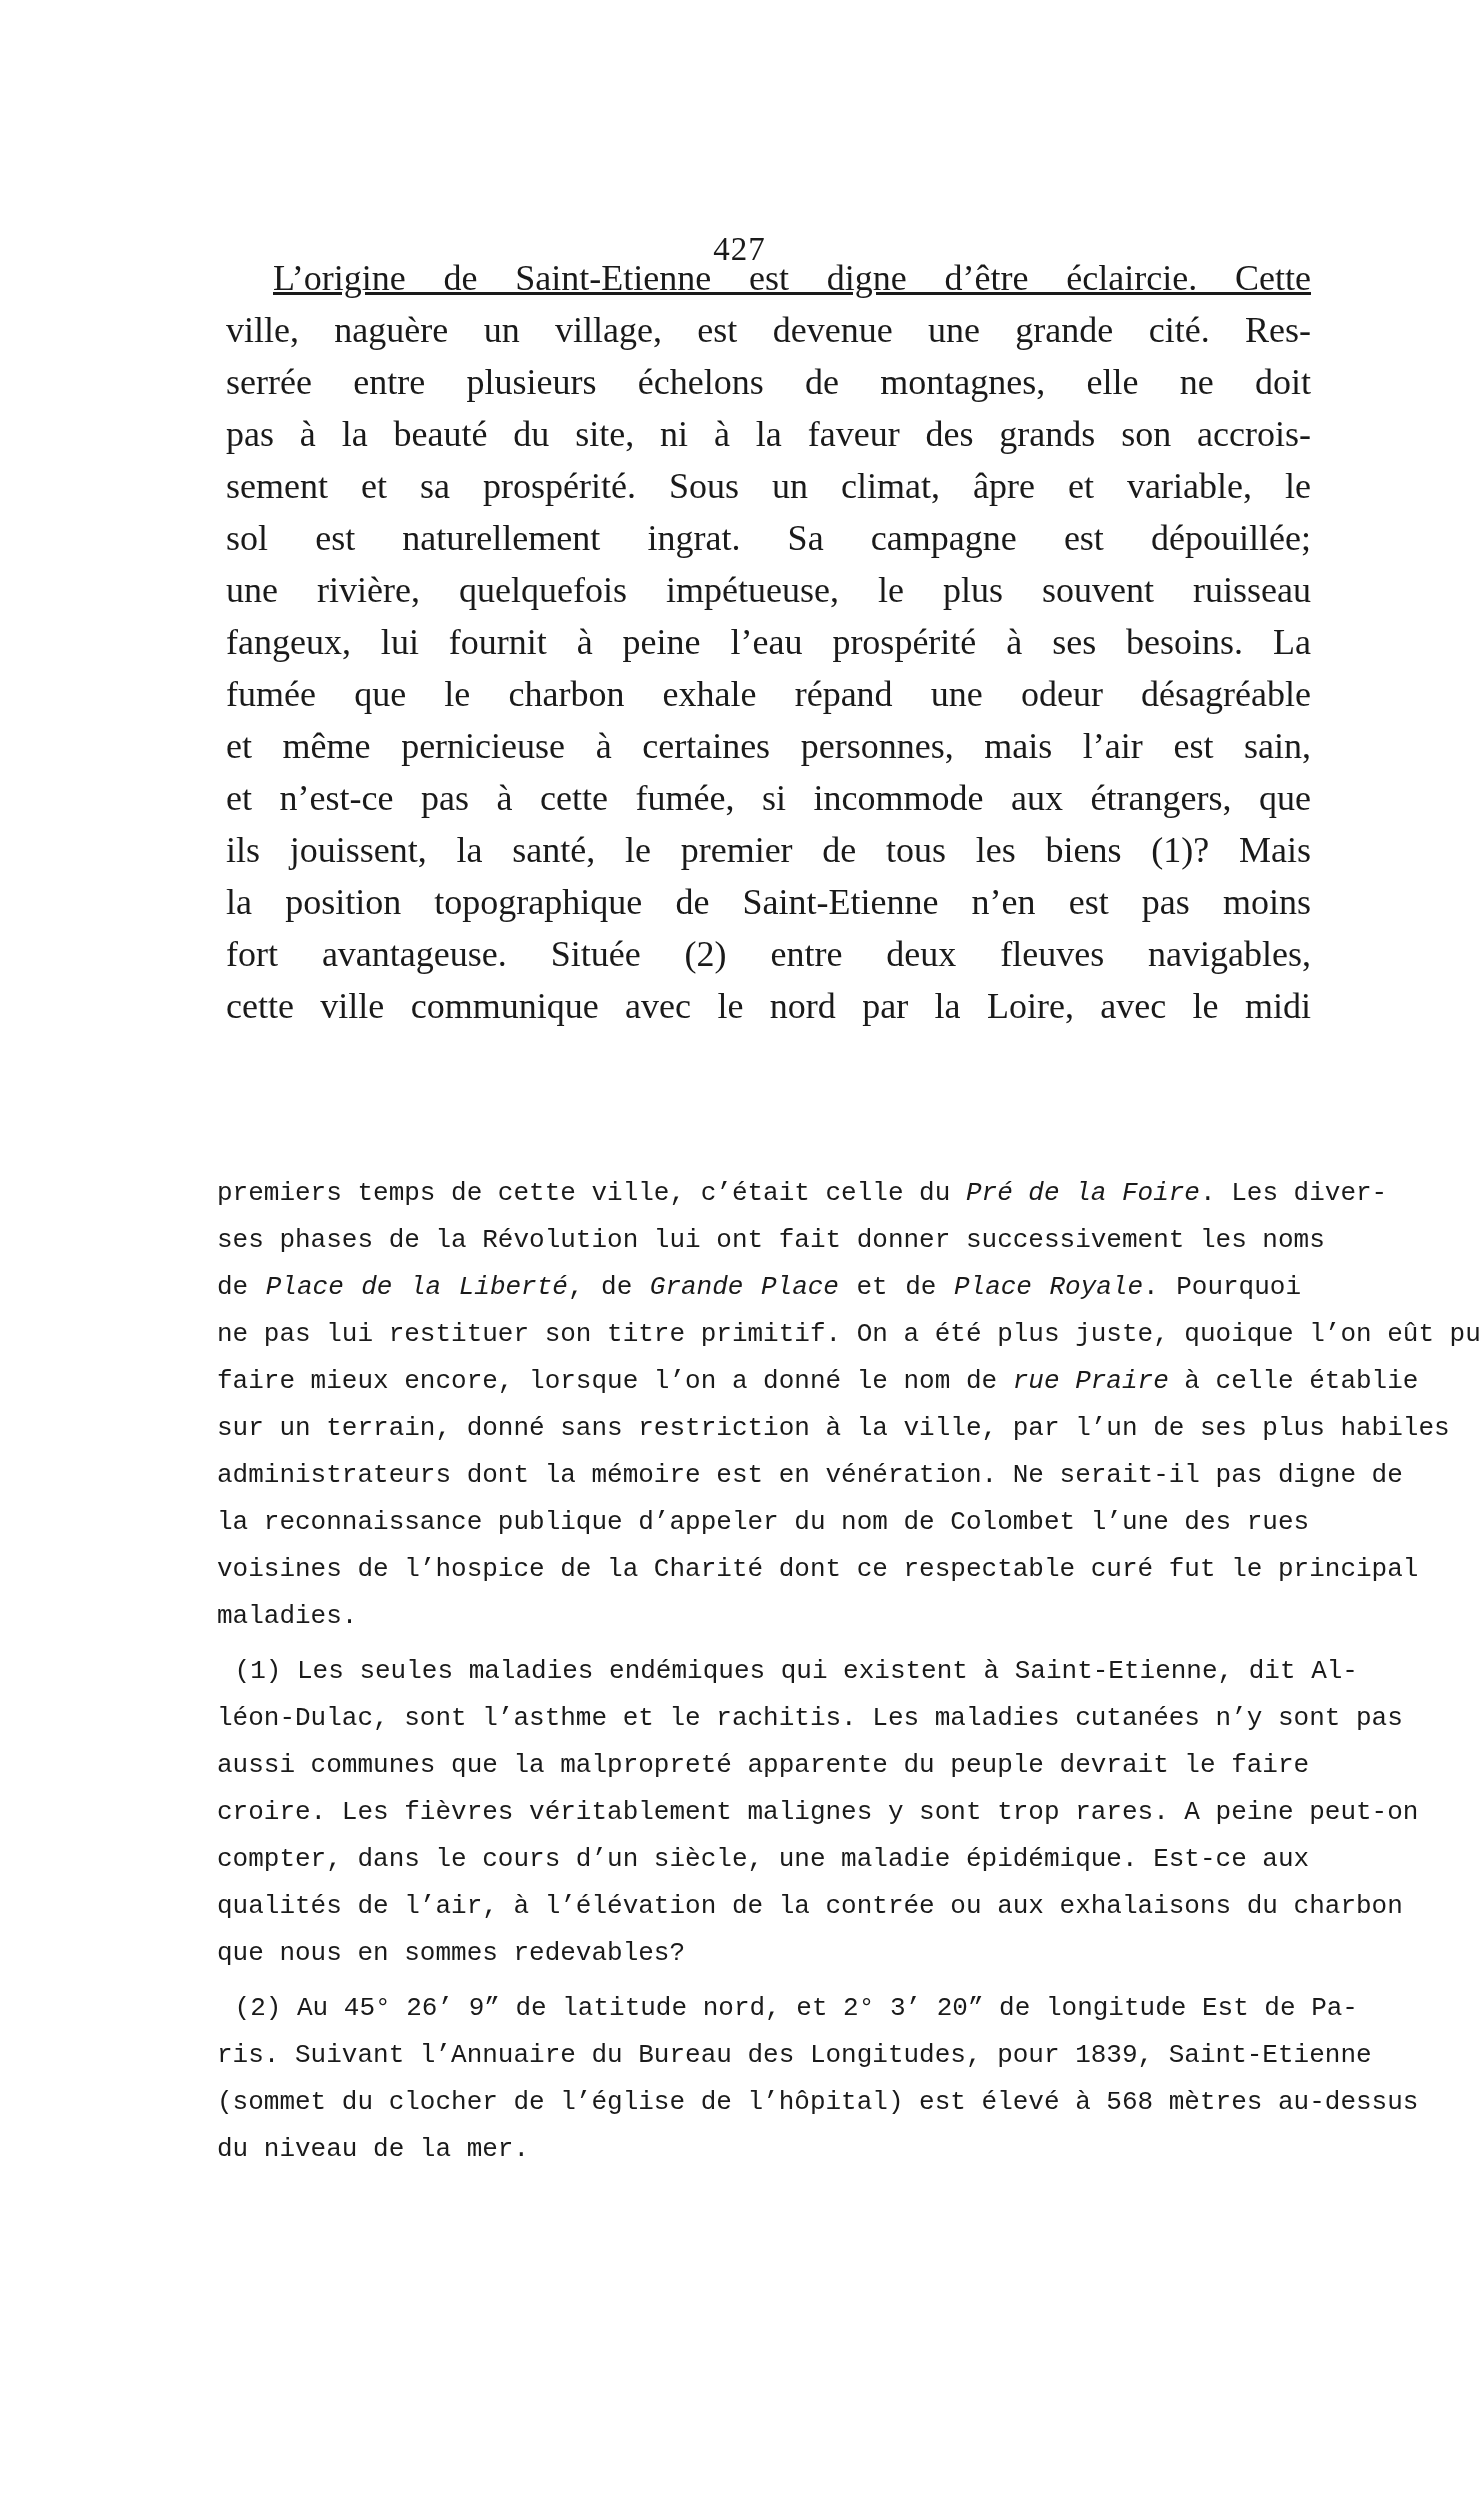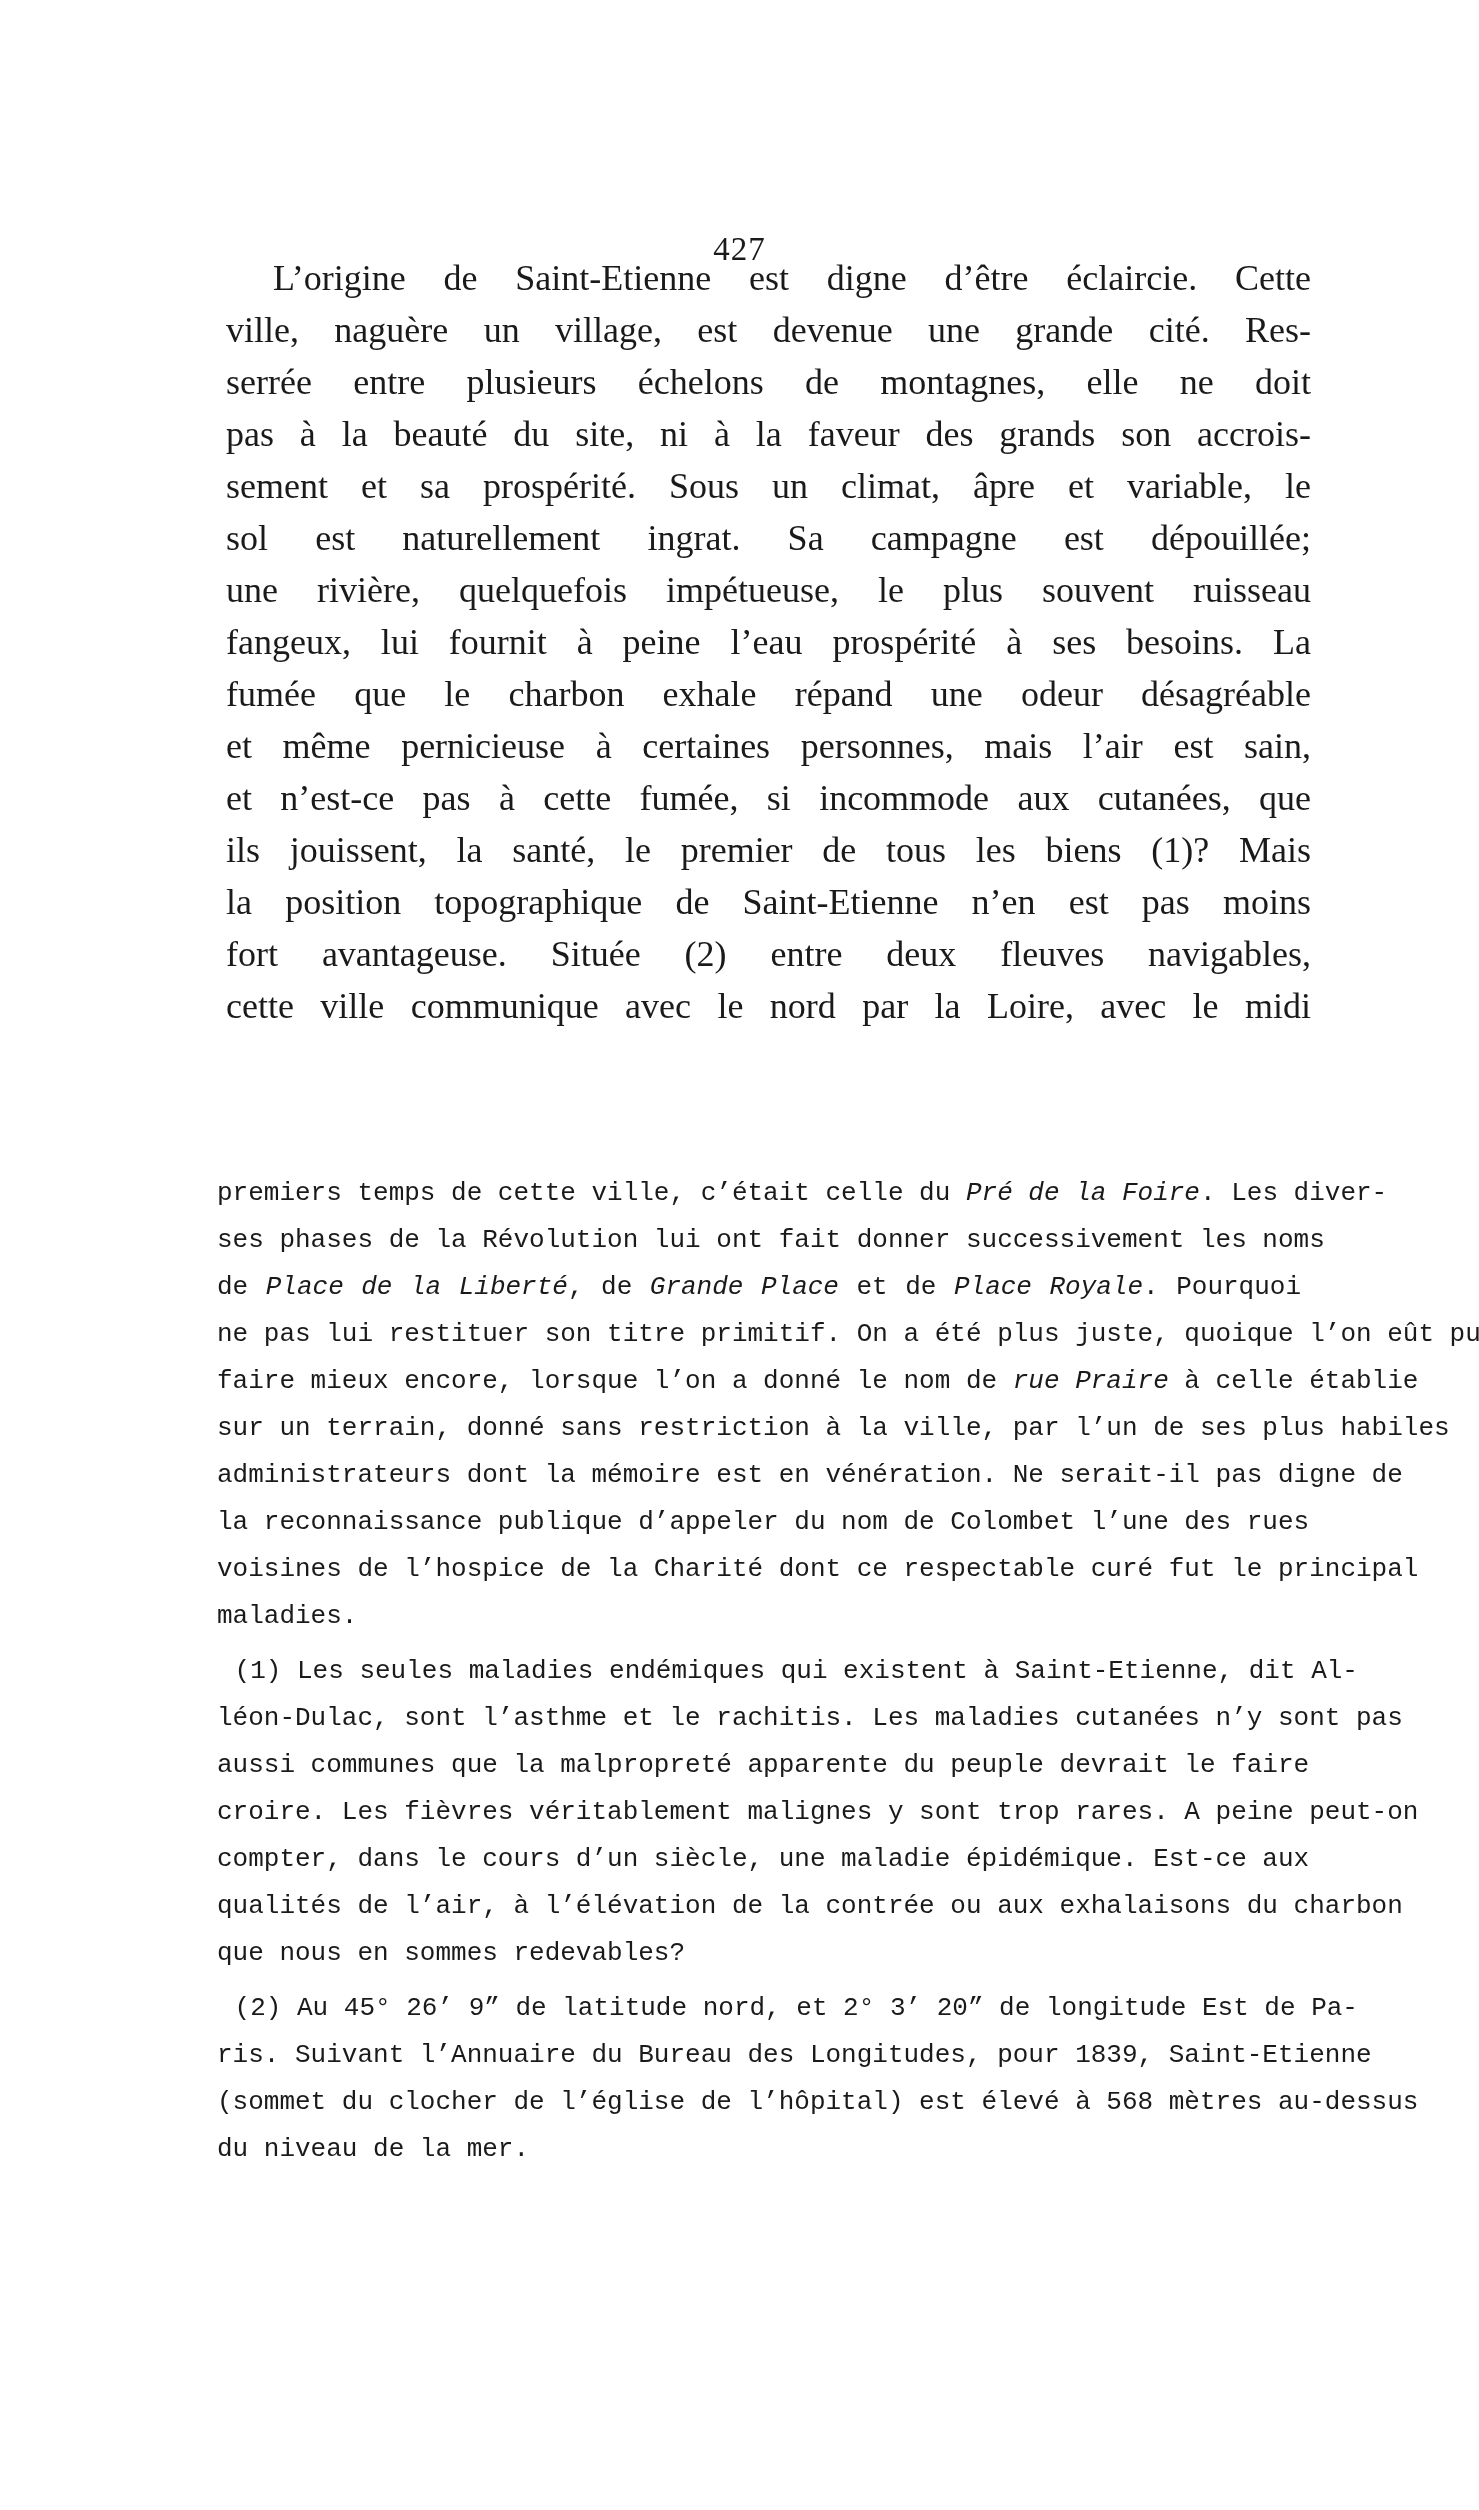--- a/index.html
+++ b/index.html
@@ -3,21 +3,21 @@
 <meta charset="utf-8">
 <style>
   html, body { margin: 0; padding: 0; background: #ffffff; }
   body { width: 1479px; height: 2510px; position: relative; overflow: hidden;
          font-family: "Liberation Serif", "DejaVu Serif", serif; color: #1a1a1a; }
   .page-number { position: absolute; top: 231px; left: 0; width: 1479px; text-align: center;
                  font-size: 33px; letter-spacing: 1px; }
   .main-text { position: absolute; left: 226px; top: 252px; width: 1085px; }
   .main-line { height: 52px; line-height: 52px; font-size: 36px; white-space: nowrap;
                text-align: justify; text-align-last: justify; }
-  .main-line.first { text-indent: 47px; }
+  .main-line.first { text-indent: 47px; text-decoration: underline; }
   .notes { position: absolute; left: 217px; top: 1170px; width: 1084px; }
   .note-line { height: 47px; line-height: 47px; font-size: 26px; white-space: nowrap;
                text-align: justify; text-align-last: justify; font-family: Liberation Mono, monospace; }
   .note-line.last { text-align-last: left; }
   .note-line.indent { text-indent: 17.6px; }
   .gap { height: 7.8px; }
   i { font-style: italic; }
 </style>
 </head>
 <body>
@@ -28,21 +28,21 @@
   <div class="main-line first">L’origine de Saint-Etienne est digne d’être éclaircie. Cette</div>
   <div class="main-line">ville, naguère un village, est devenue une grande cité. Res-</div>
   <div class="main-line">serrée entre plusieurs échelons de montagnes, elle ne doit</div>
   <div class="main-line">pas à la beauté du site, ni à la faveur des grands son accrois-</div>
   <div class="main-line">sement et sa prospérité. Sous un climat, âpre et variable, le</div>
   <div class="main-line">sol est naturellement ingrat. Sa campagne est dépouillée;</div>
   <div class="main-line">une rivière, quelquefois impétueuse, le plus souvent ruisseau</div>
   <div class="main-line">fangeux, lui fournit à peine l’eau prospérité à ses besoins. La</div>
   <div class="main-line">fumée que le charbon exhale répand une odeur désagréable</div>
   <div class="main-line">et même pernicieuse à certaines personnes, mais l’air est sain,</div>
-  <div class="main-line">et n’est-ce pas à cette fumée, si incommode aux cutanées, que</div>
+  <div class="main-line">et n’est-ce pas à cette fumée, si incommode aux étrangers, que</div>
   <div class="main-line">ils jouissent, la santé, le premier de tous les biens (1)? Mais</div>
   <div class="main-line">la position topographique de Saint-Etienne n’en est pas moins</div>
   <div class="main-line">fort avantageuse. Située (2) entre deux fleuves navigables,</div>
   <div class="main-line">cette ville communique avec le nord par la Loire, avec le midi</div>
 </div>
 
 <div class="notes">
   <div>
     <div class="note-line"><span>premiers temps de cette ville, c’était celle du </span><i>Pré de la Foire</i><span>. Les diver-</span></div>
     <div class="note-line">ses phases de la Révolution lui ont fait donner successivement les noms</div>

